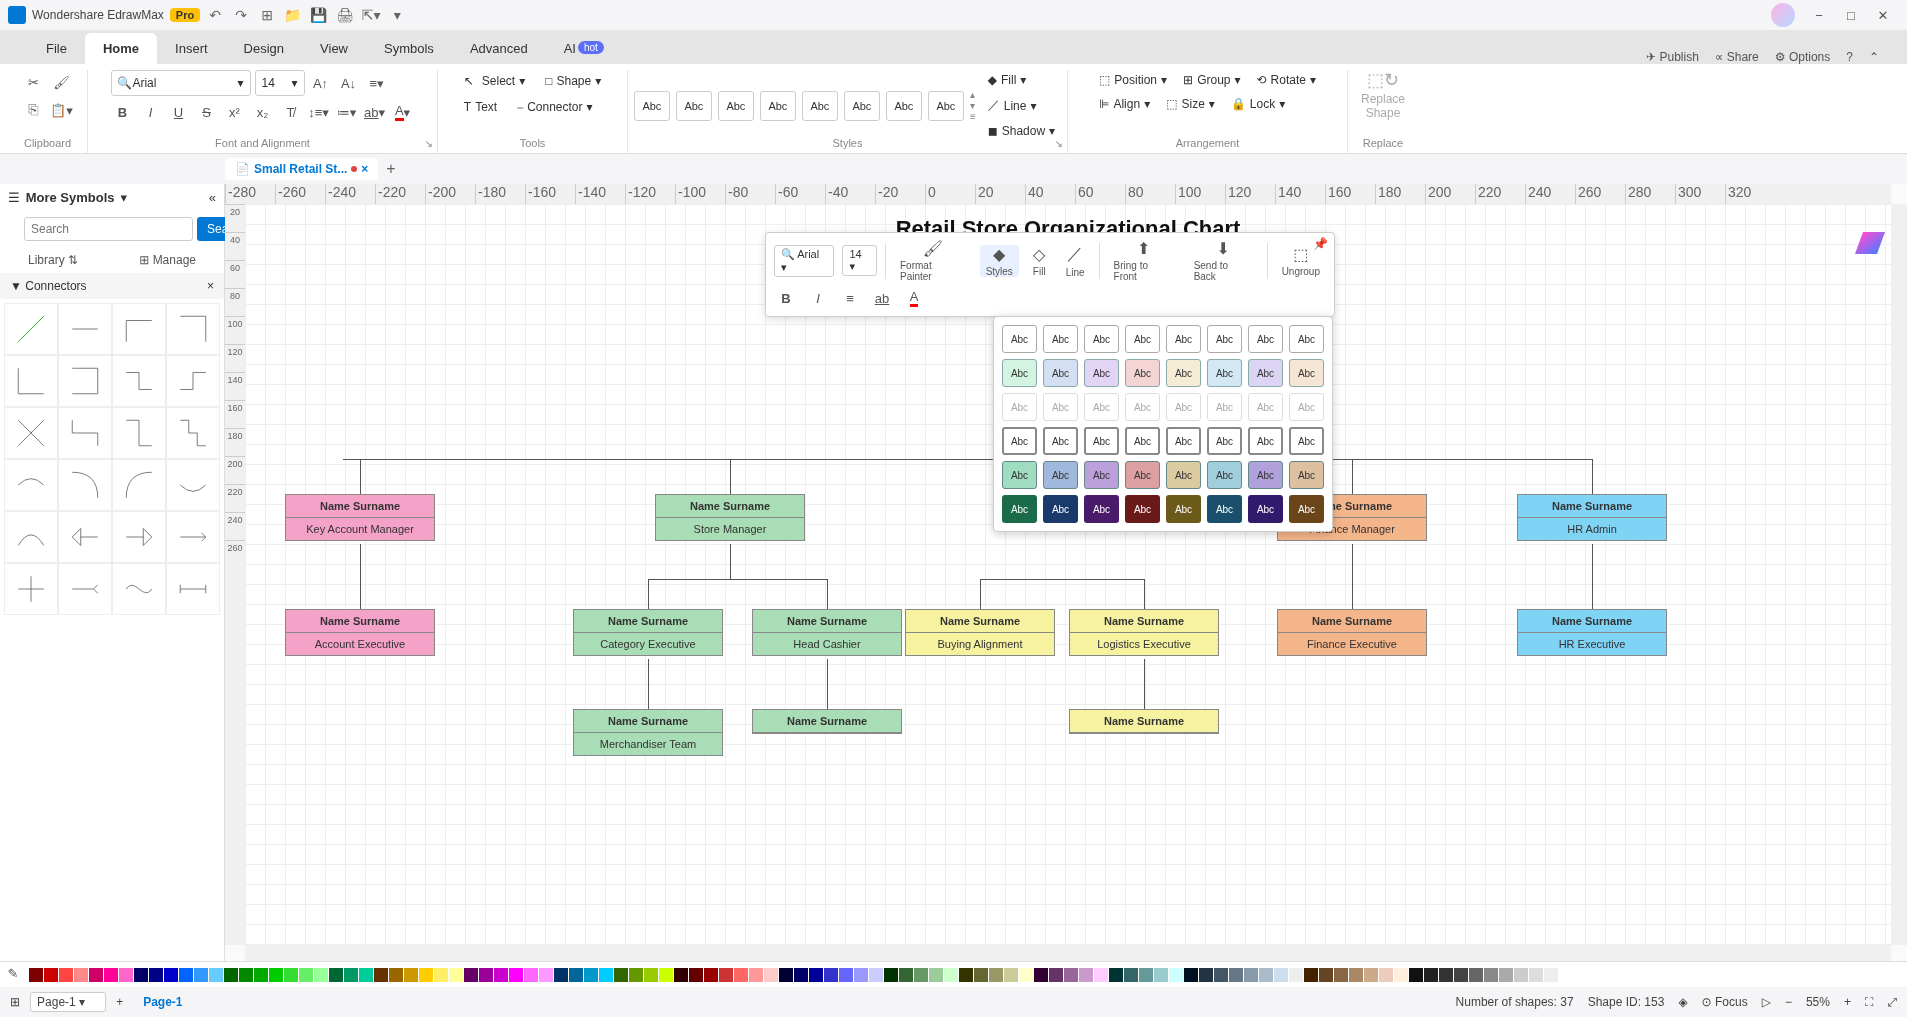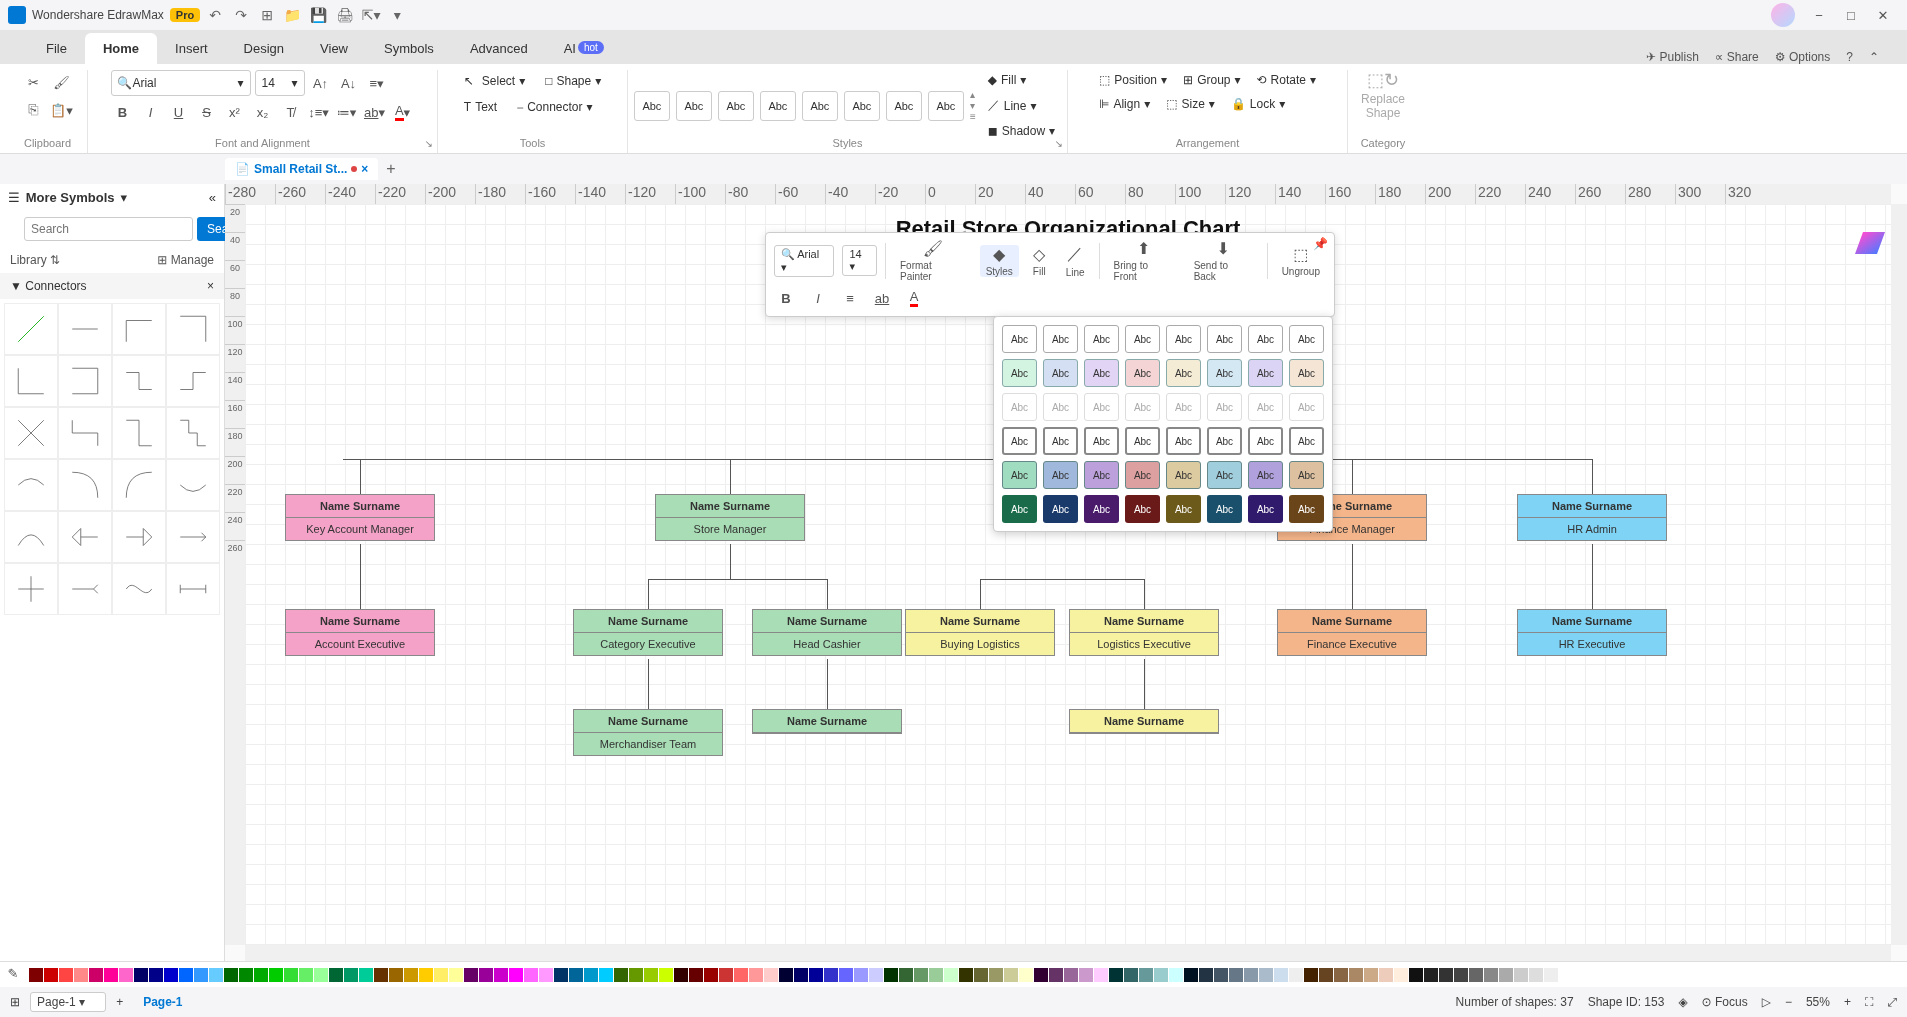--- a/index.html
+++ b/index.html
@@ -46,21 +46,21 @@
 .add-tab { margin-left:8px; font-size:16px; color:#666; }
 
 
 .workspace { display:flex; height:calc(100% - 30px - 34px - 90px - 30px - 26px - 30px); }
 .left-panel { width:225px; border-right:1px solid #ddd; background:#fff; display:flex; flex-direction:column; }
 .lp-header { padding:6px 8px; display:flex; align-items:center; gap:6px; }
 .lp-header .ms { font-weight:bold; font-size:13px; }
 .lp-search { padding:6px 24px; display:flex; gap:4px; }
 .lp-search input { flex:1; border:1px solid #ccc; border-radius:3px; padding:4px 6px; font-size:12px; }
 .lp-search button { background:#0078d4; color:#fff; border:none; border-radius:3px; padding:4px 10px; font-size:12px; }
-.lp-row { display:flex; justify-content:space-between; padding:6px 10px; font-size:12px; color:#555; }
+.lp-row { display:flex; justify-content:space-between; padding:6px 28px; font-size:12px; color:#555; }
 .lp-section { padding:6px 10px; font-size:12px; color:#333; background:#f5f5f5; display:flex; justify-content:space-between; }
 .connectors-grid { display:grid; grid-template-columns:repeat(4,1fr); gap:0; padding:4px; }
 .conn-cell { height:52px; border:1px solid #eee; display:flex; align-items:center; justify-content:center; }
 .conn-cell svg { width:34px; height:34px; }
 
 .canvas-wrap { flex:1; position:relative; background:#fafafa; overflow:hidden; }
 .ruler-h { position:absolute; top:0; left:0; right:16px; height:20px; background:#f0f0f0; display:flex; font-size:14px; color:#666; overflow:hidden;}
 .ruler-h span { width:50px; border-left:1px solid #ccc; padding-left:2px; flex-shrink:0; }
 .ruler-v { position:absolute; top:20px; left:0; bottom:16px; width:20px; background:#f0f0f0; display:flex; flex-direction:column; font-size:9px; color:#666; }
 .ruler-v span { height:28px; border-top:1px solid #ccc; padding-top:2px; text-align:center; }
@@ -256,21 +256,21 @@
       </div>
     </div>
     <span class="ribbon-label">Arrangement</span>
   </div>
 
   <div class="ribbon-group" style="width:70px">
     <div class="replace-shape">
       <span class="icn">⬚↻</span>
       <span>Replace Shape</span>
     </div>
-    <span class="ribbon-label">Category</span>
+    <span class="ribbon-label">Replace</span>
   </div>
 </div>
 
 <div class="doctabs">
   <div class="doctab">
     <span>📄</span>
     <span>Small Retail St...</span>
     <span class="dot"></span>
     <span>×</span>
   </div>
@@ -502,21 +502,21 @@
           <div class="node green" style="left: 328px; top: 405px; width: 150px;">
             <div class="n-name">Name Surname</div>
             <div class="n-role">Category Executive</div>
           </div>
           <div class="node green" style="left: 507px; top: 405px; width: 150px;">
             <div class="n-name">Name Surname</div>
             <div class="n-role">Head Cashier</div>
           </div>
           <div class="node yellow" style="left: 660px; top: 405px; width: 150px;">
             <div class="n-name">Name Surname</div>
-            <div class="n-role">Buying Logistics</div>
+            <div class="n-role">Buying Alignment</div>
           </div>
           <div class="node yellow" style="left: 824px; top: 405px; width: 150px;">
             <div class="n-name">Name Surname</div>
             <div class="n-role">Logistics Executive</div>
           </div>
           <div class="node orange" style="left: 1032px; top: 405px; width: 150px;">
             <div class="n-name">Name Surname</div>
             <div class="n-role">Finance Executive</div>
           </div>
           <div class="node blue" style="left: 1272px; top: 405px; width: 150px;">

